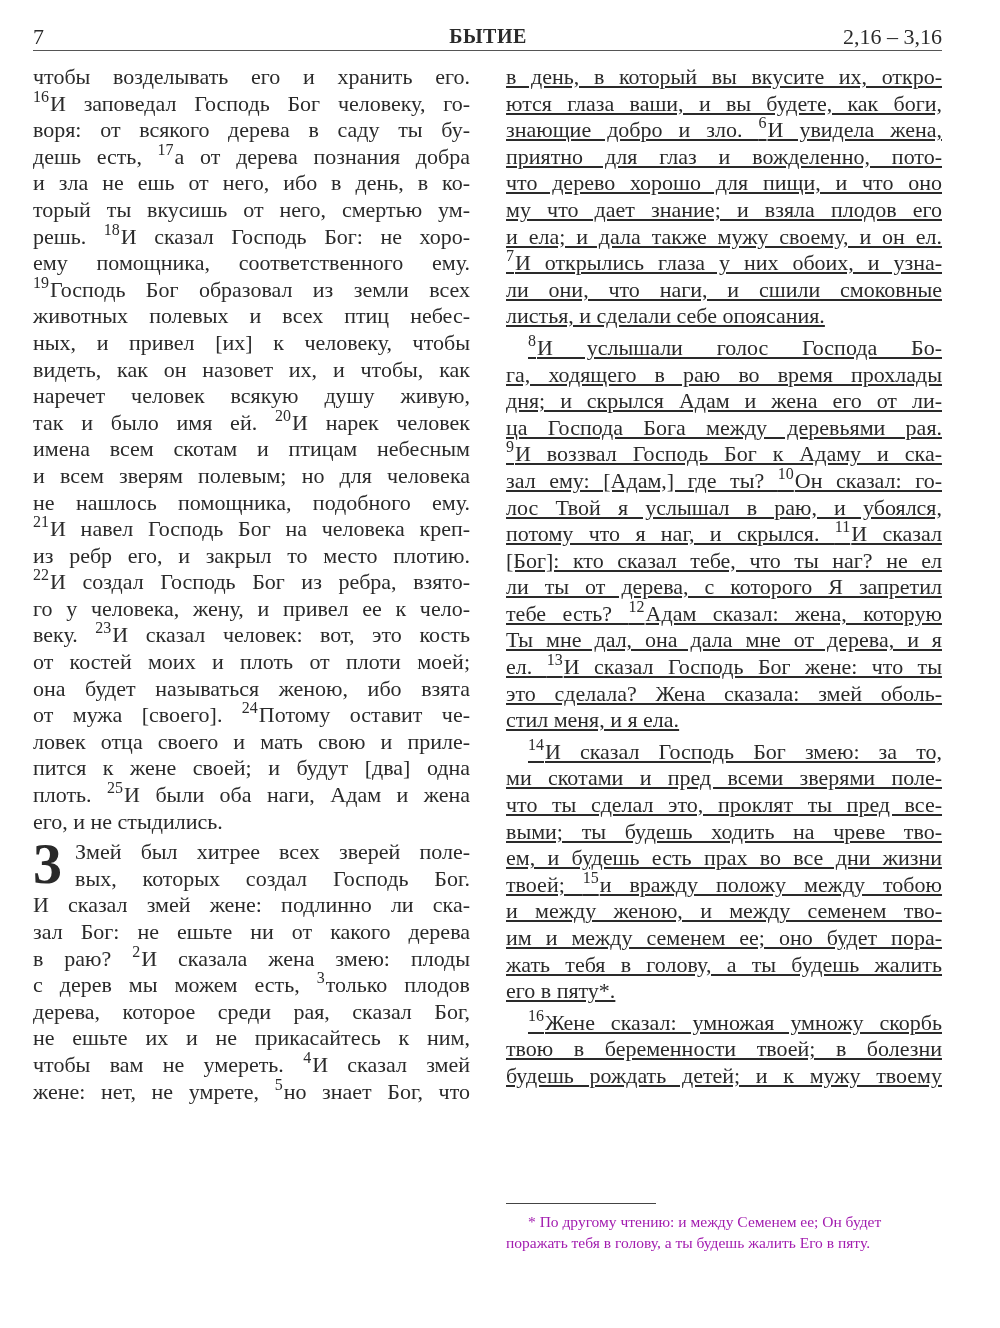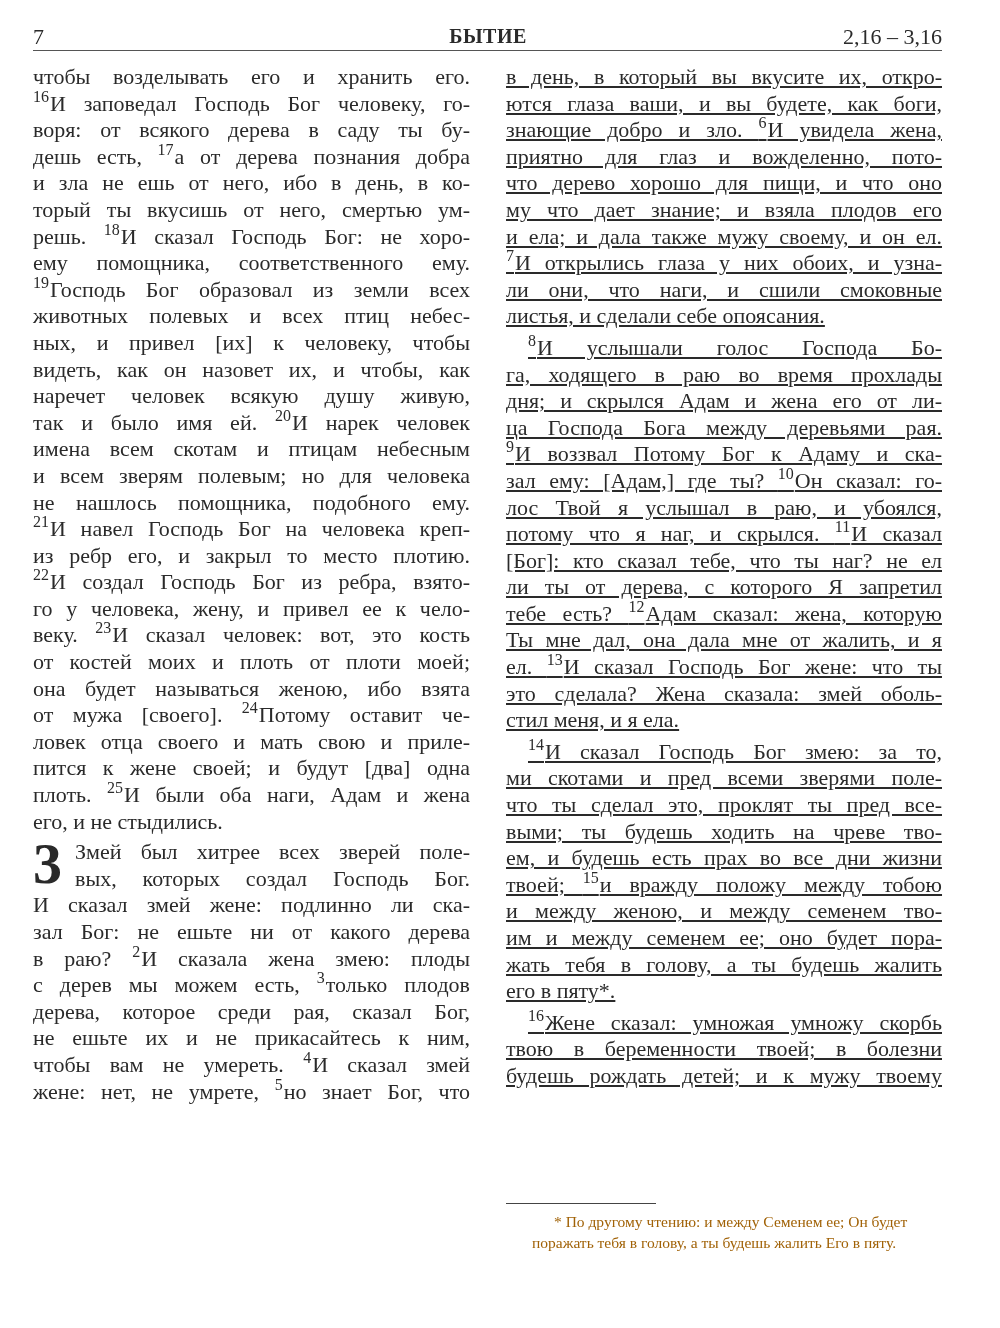--- a/index.html
+++ b/index.html
@@ -15,22 +15,22 @@
   .col.left { left:33px; width:437px; }
   .col.right { left:506px; width:436px;text-decoration:underline; }
   .line { display:block; white-space:nowrap; text-align:justify; text-align-last:justify;
           height:26.6px; overflow:visible; }
   .line.last { text-align-last:left; }
   .indent { padding-left:22px; }
   sup.v { font-size:16px; vertical-align:9px; line-height:0; margin-right:1px; }
   .drop { position:absolute; font-size:58px; font-weight:bold; line-height:50px; left:0; }
   .dropline { padding-left:42px; }
   .fn-rule { position:absolute; left:506px; top:1203px; width:150px; border-top:1px solid #444; }
-  .footnote { position:absolute; left:532px; top:1211px; width:436px; font-size:15.5px;
-              line-height:21px; color:#a16207; }
+  .footnote { position:absolute; left:506px; top:1211px; width:436px; font-size:15.5px;
+              line-height:21px; color:#a21caf; }
 </style>
 </head>
 <body>
 
 <div class="header">
   <span class="hdr-page">7</span>
   <span class="hdr-title">БЫТИЕ</span>
   <span class="hdr-ref">2,16 – 3,16</span>
 </div>
 
@@ -89,28 +89,28 @@
       <span class="line"><span>и ела; и дала также мужу своему, и он ел.</span></span>
       <span class="line"><sup class="v">7</sup><span>И открылись глаза у них обоих, и узна-</span></span>
       <span class="line"><span>ли они, что наги, и сшили смоковные</span></span>
       <span class="line last"><span>листья, и сделали себе опоясания.</span></span>
     </div>
     <div style="margin-top: 5px;">
       <span class="line indent"><sup class="v">8</sup><span>И услышали голос Господа Бо-</span></span>
       <span class="line"><span>га, ходящего в раю во время прохлады</span></span>
       <span class="line"><span>дня; и скрылся Адам и жена его от ли-</span></span>
       <span class="line"><span>ца Господа Бога между деревьями рая.</span></span>
-      <span class="line"><sup class="v">9</sup><span>И воззвал Потому Бог к Адаму и ска-</span></span>
+      <span class="line"><sup class="v">9</sup><span>И воззвал Господь Бог к Адаму и ска-</span></span>
       <span class="line"><span>зал ему: [Адам,] где ты? </span><sup class="v">10</sup><span>Он сказал: го-</span></span>
       <span class="line"><span>лос Твой я услышал в раю, и убоялся,</span></span>
       <span class="line"><span>потому что я наг, и скрылся. </span><sup class="v">11</sup><span>И сказал</span></span>
       <span class="line"><span>[Бог]: кто сказал тебе, что ты наг? не ел</span></span>
       <span class="line"><span>ли ты от дерева, с которого Я запретил</span></span>
       <span class="line"><span>тебе есть? </span><sup class="v">12</sup><span>Адам сказал: жена, которую</span></span>
-      <span class="line"><span>Ты мне дал, она дала мне от жалить, и я</span></span>
+      <span class="line"><span>Ты мне дал, она дала мне от дерева, и я</span></span>
       <span class="line"><span>ел. </span><sup class="v">13</sup><span>И сказал Господь Бог жене: что ты</span></span>
       <span class="line"><span>это сделала? Жена сказала: змей оболь-</span></span>
       <span class="line last"><span>стил меня, и я ела.</span></span>
     </div>
     <div style="margin-top: 5px;">
       <span class="line indent"><sup class="v">14</sup><span>И сказал Господь Бог змею: за то,</span></span>
       <span class="line"><span>ми скотами и пред всеми зверями поле-</span></span>
       <span class="line"><span>что ты сделал это, проклят ты пред все-</span></span>
       <span class="line"><span>выми; ты будешь ходить на чреве тво-</span></span>
       <span class="line"><span>ем, и будешь есть прах во все дни жизни</span></span>

